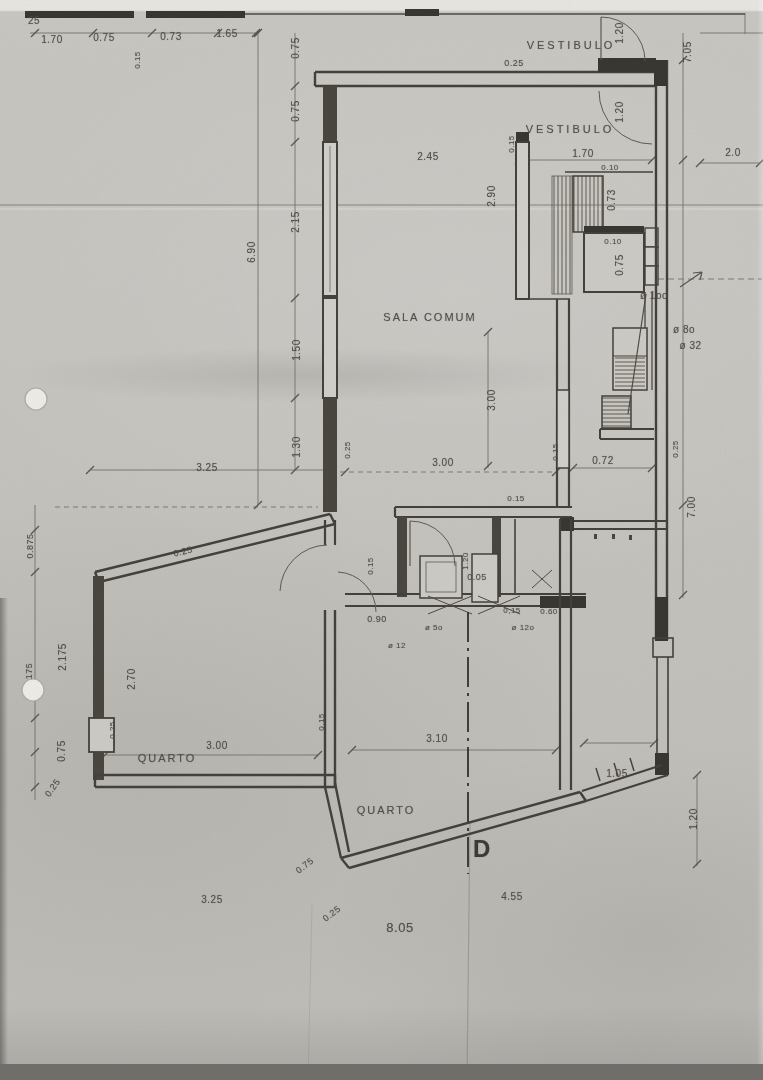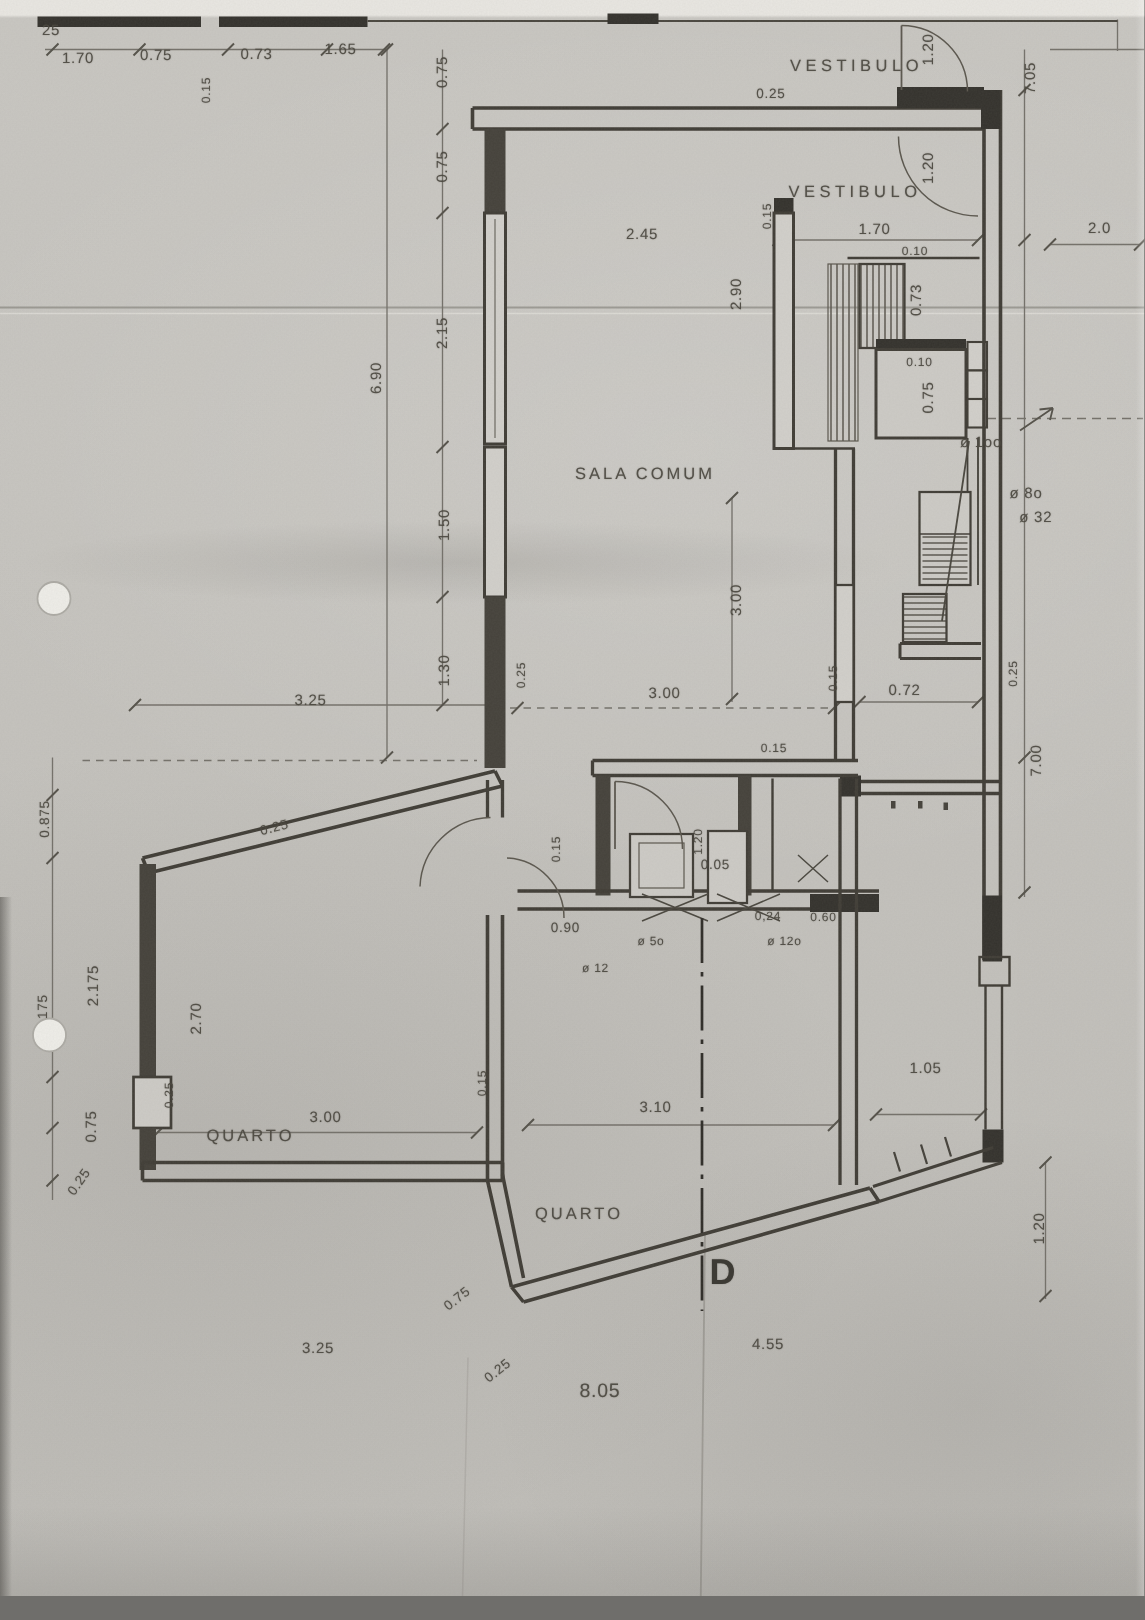--- a/index.html
+++ b/index.html
@@ -233,35 +233,35 @@
       <span class="lbl" style="left: 443px; top: 463px; transform: translate(-50%, -50%) rotate(0deg);">3.00</span>
       <span class="lbl" style="left: 603px; top: 461px; transform: translate(-50%, -50%) rotate(0deg);">0.72</span>
       <span class="lbl" style="left: 516px; top: 499px; font-size: 8px; transform: translate(-50%, -50%) rotate(0deg);">0.15</span>
       <span class="lbl" style="left: 692px; top: 507px; transform: translate(-50%, -50%) rotate(-90deg);">7.00</span>
       <span class="lbl" style="left: 30px; top: 546px; font-size: 9px; transform: translate(-50%, -50%) rotate(-90deg);">0.875</span>
       <span class="lbl" style="left: 183px; top: 552px; font-size: 9px; transform: translate(-50%, -50%) rotate(-14deg);">0.25</span>
       <span class="lbl" style="left: 371px; top: 566px; font-size: 8px; transform: translate(-50%, -50%) rotate(-90deg);">0.15</span>
       <span class="lbl" style="left: 377px; top: 578px; font-size: 9px; transform: translate(-50%, -50%) rotate(0deg); margin-top: 41px;">0.90</span>
       <span class="lbl" style="left: 466px; top: 561px; font-size: 8px; transform: translate(-50%, -50%) rotate(-90deg);">1.20</span>
       <span class="lbl" style="left: 477px; top: 577px; font-size: 9px; transform: translate(-50%, -50%) rotate(0deg);">0.05</span>
-      <span class="lbl" style="left: 512px; top: 611px; font-size: 8px; transform: translate(-50%, -50%) rotate(0deg);">0,24</span>
+      <span class="lbl" style="left: 512px; top: 611px; font-size: 8px; transform: translate(-50%, -50%) rotate(0deg);">0,15</span>
       <span class="lbl" style="left: 549px; top: 612px; font-size: 8px; transform: translate(-50%, -50%) rotate(0deg);">0.60</span>
       <span class="lbl" style="left: 397px; top: 646px; font-size: 8px; transform: translate(-50%, -50%) rotate(0deg);">ø 12</span>
       <span class="lbl" style="left: 434px; top: 628px; font-size: 8px; transform: translate(-50%, -50%) rotate(0deg); text-align: center;">ø 5o</span>
       <span class="lbl" style="left: 523px; top: 628px; font-size: 8px; transform: translate(-50%, -50%) rotate(0deg);">ø 12o</span>
       <span class="lbl" style="left: 63px; top: 657px; transform: translate(-50%, -50%) rotate(-90deg);">2.175</span>
       <span class="lbl" style="left: 29px; top: 671px; font-size: 9px; transform: translate(-50%, -50%) rotate(-90deg);">175</span>
       <span class="lbl" style="left: 132px; top: 679px; transform: translate(-50%, -50%) rotate(-90deg);">2.70</span>
       <span class="lbl" style="left: 113px; top: 730px; font-size: 8px; transform: translate(-50%, -50%) rotate(-90deg);">0.25</span>
       <span class="lbl" style="left: 217px; top: 746px; transform: translate(-50%, -50%) rotate(0deg);">3.00</span>
       <span class="lbl" style="left: 322px; top: 722px; font-size: 8px; transform: translate(-50%, -50%) rotate(-90deg);">0.15</span>
       <span class="lbl" style="left: 62px; top: 751px; transform: translate(-50%, -50%) rotate(-90deg);">0.75</span>
       <span class="lbl" style="left: 167px; top: 758px; font-size: 11px; letter-spacing: 2px; transform: translate(-50%, -50%) rotate(0deg);">QUARTO</span>
       <span class="lbl" style="left: 437px; top: 739px; transform: translate(-50%, -50%) rotate(0deg);">3.10</span>
-      <span class="lbl" style="left: 617px; top: 713px; transform: translate(-50%, -50%) rotate(0deg);">1.05</span>
+      <span class="lbl" style="left: 617px; top: 774px; transform: translate(-50%, -50%) rotate(0deg);">1.05</span>
       <span class="lbl" style="left: 53px; top: 788px; font-size: 9px; transform: translate(-50%, -50%) rotate(-55deg);">0.25</span>
       <span class="lbl" style="left: 386px; top: 810px; font-size: 11px; letter-spacing: 2px; transform: translate(-50%, -50%) rotate(0deg);">QUARTO</span>
       <span class="lbl bold" style="left: 482px; top: 849px; font-size: 24px; transform: translate(-50%, -50%) rotate(0deg);">D</span>
       <span class="lbl" style="left: 694px; top: 819px; transform: translate(-50%, -50%) rotate(-90deg);">1.20</span>
       <span class="lbl" style="left: 305px; top: 866px; font-size: 9px; transform: translate(-50%, -50%) rotate(-38deg);">0.75</span>
       <span class="lbl" style="left: 212px; top: 900px; transform: translate(-50%, -50%) rotate(0deg);">3.25</span>
       <span class="lbl" style="left: 332px; top: 914px; font-size: 9px; transform: translate(-50%, -50%) rotate(-38deg);">0.25</span>
       <span class="lbl" style="left: 512px; top: 897px; transform: translate(-50%, -50%) rotate(0deg);">4.55</span>
       <span class="lbl" style="left: 400px; top: 927px; font-size: 13px; transform: translate(-50%, -50%) rotate(0deg);">8.05</span>
     </div>

